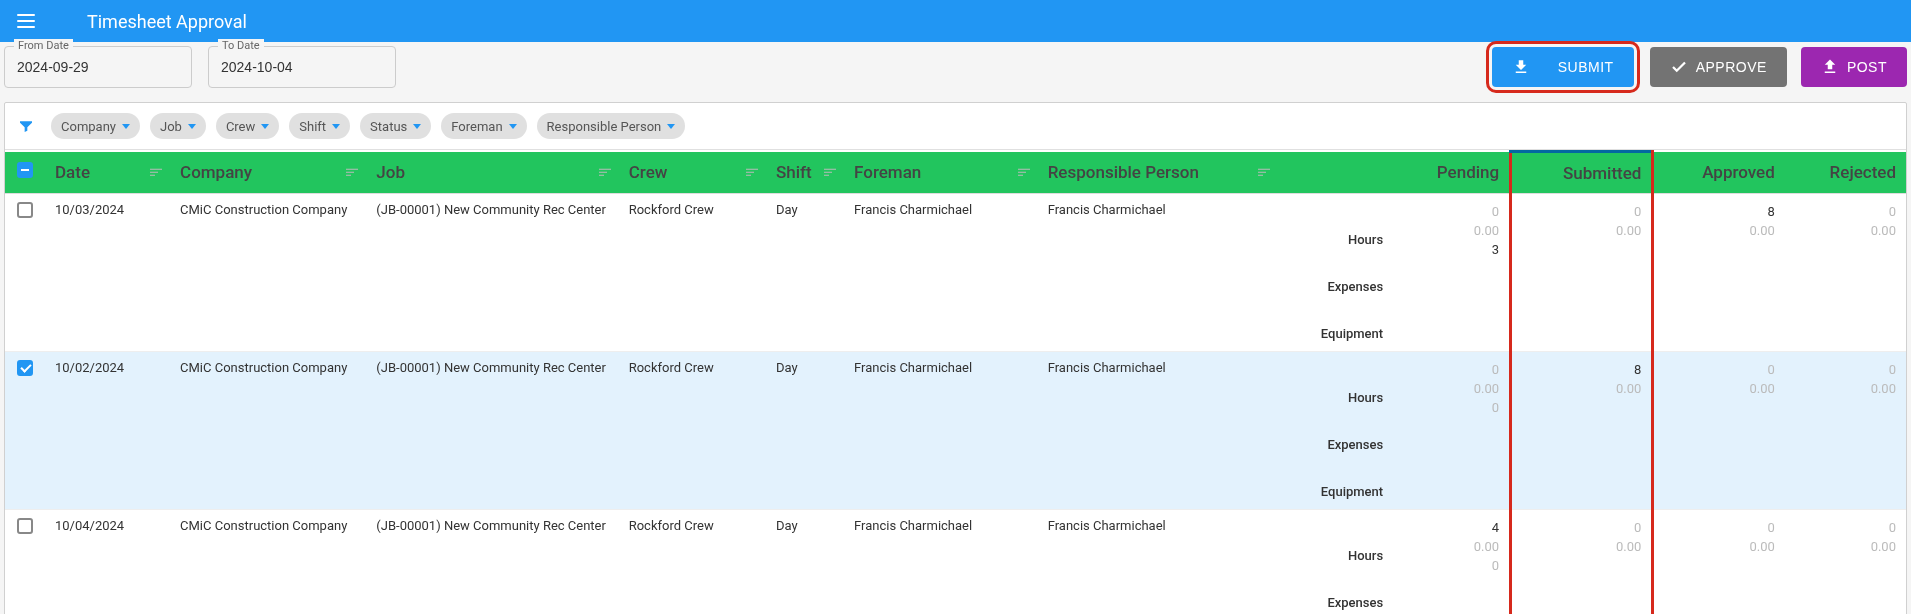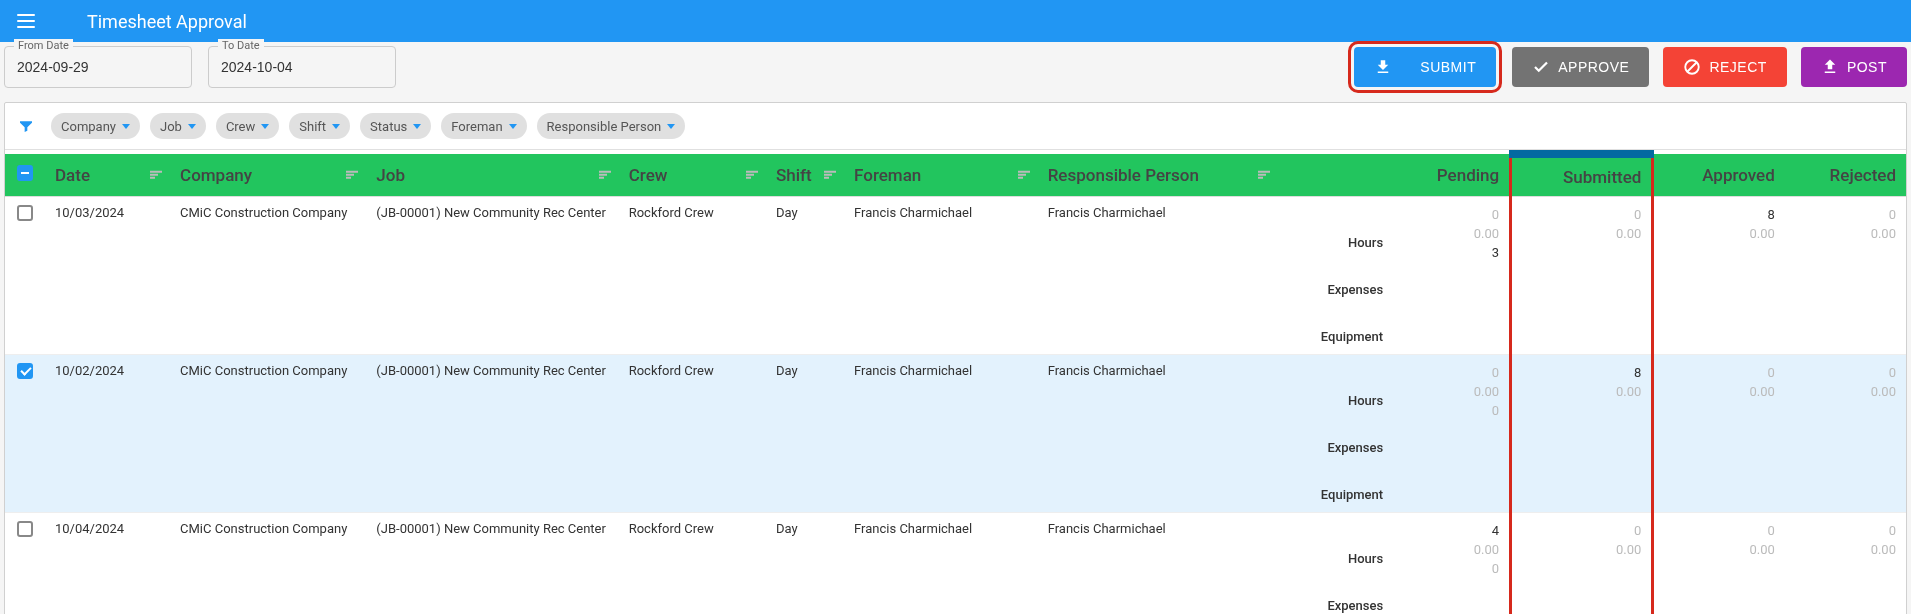--- a/index.html
+++ b/index.html
@@ -41,21 +41,21 @@
 .chk.indet { border-color: #2196F3; background: #2196F3; }
 .chk.indet::after { content:''; position:absolute; left:2px; right:2px; top:5px; height:2px; background:#fff; }
 .chk.checked { border-color: #2196F3; background: #2196F3; }
 .chk.checked::after { content:''; position:absolute; left:4px; top:0px; width:4px; height:8px; border: solid #fff; border-width: 0 2px 2px 0; transform: rotate(45deg); }
 tbody tr { border-bottom: 1px solid #eee; }
 tbody tr.selected { background: #e3f2fd; }
 .metric-label { text-align: right; font-weight: 500; padding: 2px 0; margin-top: 28px; }
 .metric-val { text-align: right; padding: 2px 0; }
 .muted { color: #bbb; }
 .col-submitted-outline { border-left: 3px solid #d6291c; border-right: 3px solid #d6291c; }
-th.col-submitted-outline { border-top: 8px solid #0369a1; }
+th.col-submitted-outline { border-top: 3px solid #0369a1; }
 tbody tr:last-child td.col-submitted-outline { border-bottom: 3px solid #d6291c; }
 .scroll-bar { height: 12px; background: #f0f0f0; border-top: 1px solid #e0e0e0; display:flex; align-items:center; }
 .scroll-thumb { height: 8px; background: #c0c0c0; border-radius: 4px; width: 85%; margin-left: 1%; }
 td.checkbox-cell { width: 40px; text-align:center; }
 th.checkbox-cell { width: 40px; text-align:center; }
 th.metrics-label-col, td.metrics-label-col { text-align:right; }
 </style>
 </head>
 <body>
 
@@ -96,27 +96,20 @@
           <path d="M5 20h14v-2H5v2zM19 9h-4V3H9v6H5l7 7 7-7z"></path>
         </svg>
       <span>SUBMIT</span>
     </button>
     <button class="btn btn-approve">
       <svg width="18" height="18" viewBox="0 0 24 24" fill="none" stroke="#fff" stroke-width="3">
           <polyline points="4 12 9 17 20 6"></polyline>
         </svg>
       <span>APPROVE</span>
     </button>
-    <button class="btn btn-reject">
-      <svg width="18" height="18" viewBox="0 0 24 24" fill="none" stroke="#fff" stroke-width="2.5">
-          <circle cx="12" cy="12" r="9"></circle>
-          <line x1="6" y1="18" x2="18" y2="6"></line>
-        </svg>
-      <span>REJECT</span>
-    </button>
     <button class="btn btn-post">
       <svg width="18" height="18" viewBox="0 0 24 24" fill="#fff">
           <path d="M5 20h14v-2H5v2zM12 2L5 9h4v6h6V9h4l-7-7z"></path>
         </svg>
       <span>POST</span>
     </button>
   </div>
 
   <div class="table-wrap">
     <div class="filter-bar">

